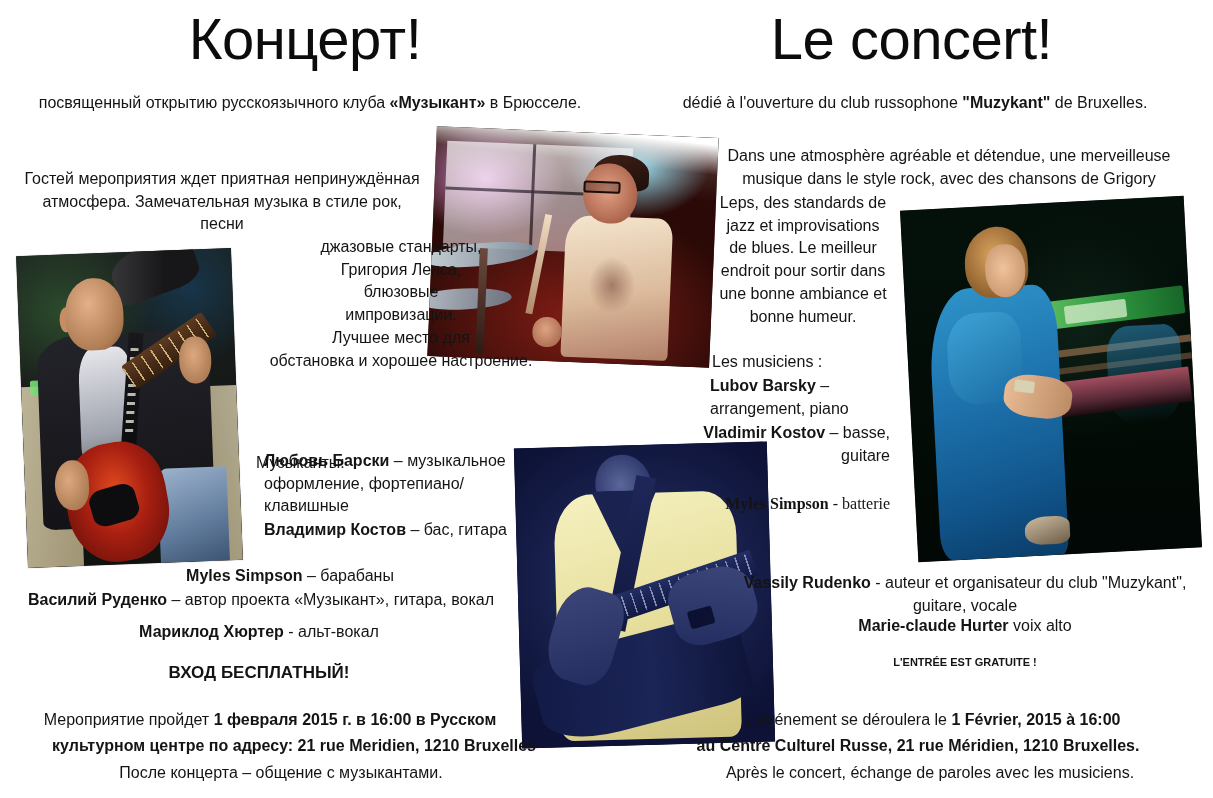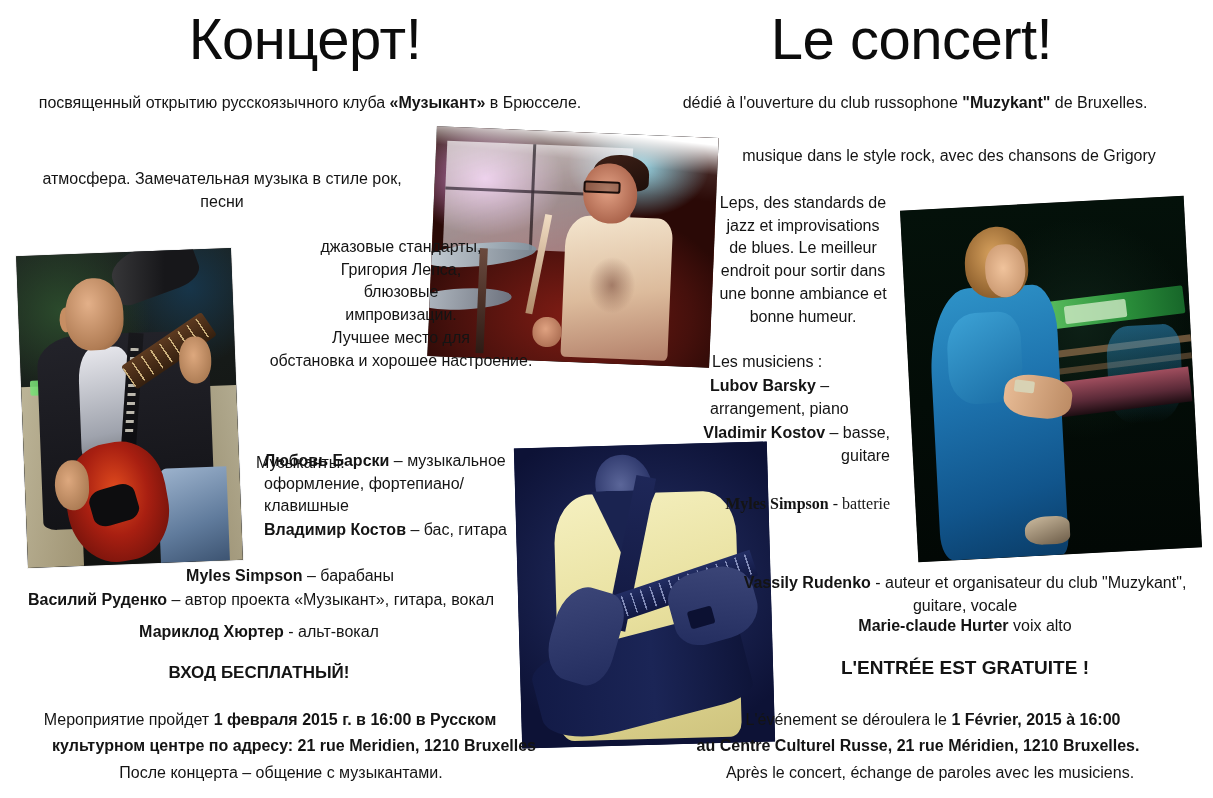--- a/index.html
+++ b/index.html
@@ -451,20 +451,21 @@
       <div class="bracelet"></div>
       <div class="shoe"></div>
     </div>
   </div>
 
   <div class="tb center" id="ru-subtitle" style="left:30px; top:92px; width:560px;">
     <span>посвященный открытию русскоязычного клуба </span><b>«Музыкант»</b><span> в Брюсселе.</span>
   </div>
 
   <div class="tb center" style="left:8px; top:168px; width:428px;">
+    <div>Гостей мероприятия ждет приятная непринуждённая</div>
     <div>атмосфера. Замечательная музыка в стиле рок,</div>
     <div>песни</div>
   </div>
 
   <div class="tb center" style="left:236px; top:236px; width:330px;">
     <div>джазовые стандарты,</div>
     <div>Григория Лепса,</div>
     <div>блюзовые</div>
     <div>импровизации.</div>
     <div>Лучшее место для</div>
@@ -501,20 +502,21 @@
 
   <div class="tb center" style="left:0px; top:735px; width:588px; font-size:16px; font-weight:700;">культурном центре по адресу: 21 rue Meridien, 1210 Bruxelles</div>
 
   <div class="tb center" style="left:16px; top:762px; width:530px;">После концерта – общение с музыкантами.</div>
 
   <div class="tb center" id="fr-subtitle" style="left:630px; top:92px; width:570px;">
     <span>dédié à l'ouverture du club russophone </span><b>"Muzykant"</b><span> de Bruxelles.</span>
   </div>
 
   <div class="tb center" style="left:700px; top:145px; width:498px;">
+    <div>Dans une atmosphère agréable et détendue, une merveilleuse</div>
     <div>musique dans le style rock, avec des chansons de Grigory</div>
   </div>
 
   <div class="tb center" style="left:694px; top:192px; width:218px;">
     <div>Leps, des standards de</div>
     <div>jazz et improvisations</div>
     <div>de blues. Le meilleur</div>
     <div>endroit pour sortir dans</div>
     <div>une bonne ambiance et</div>
     <div>bonne humeur.</div>
@@ -535,21 +537,21 @@
   </div>
 
   <div class="tb center" style="left:742px; top:572px; width:446px;">
     <b>Vassily Rudenko</b><span> - auteur et organisateur du club "Muzykant", guitare, vocale</span>
   </div>
 
   <div class="tb center" style="left:742px; top:615px; width:446px;">
     <b>Marie-claude Hurter</b><span> voix alto</span>
   </div>
 
-  <div class="tb center" style="left:742px; top:655px; width:446px; font-size:19px; font-weight:700;">L'ENTRÉE EST GRATUITE !</div>
+  <div class="tb center" style="left:742px; top:655px; width:446px; font-size:11px; font-weight:700;">L'ENTRÉE EST GRATUITE !</div>
 
   <div class="tb center" style="left:660px; top:709px; width:546px; font-size:16px;">
     <span>L'événement se déroulera le </span><b>1 Février, 2015 à 16:00</b>
   </div>
 
   <div class="tb center" style="left:638px; top:735px; width:560px; font-size:16px; font-weight:700;">au Centre Culturel Russe, 21 rue Méridien, 1210 Bruxelles.</div>
 
   <div class="tb center" style="left:660px; top:762px; width:540px;">Après le concert, échange de paroles avec les musiciens.</div>
 
 </div>

